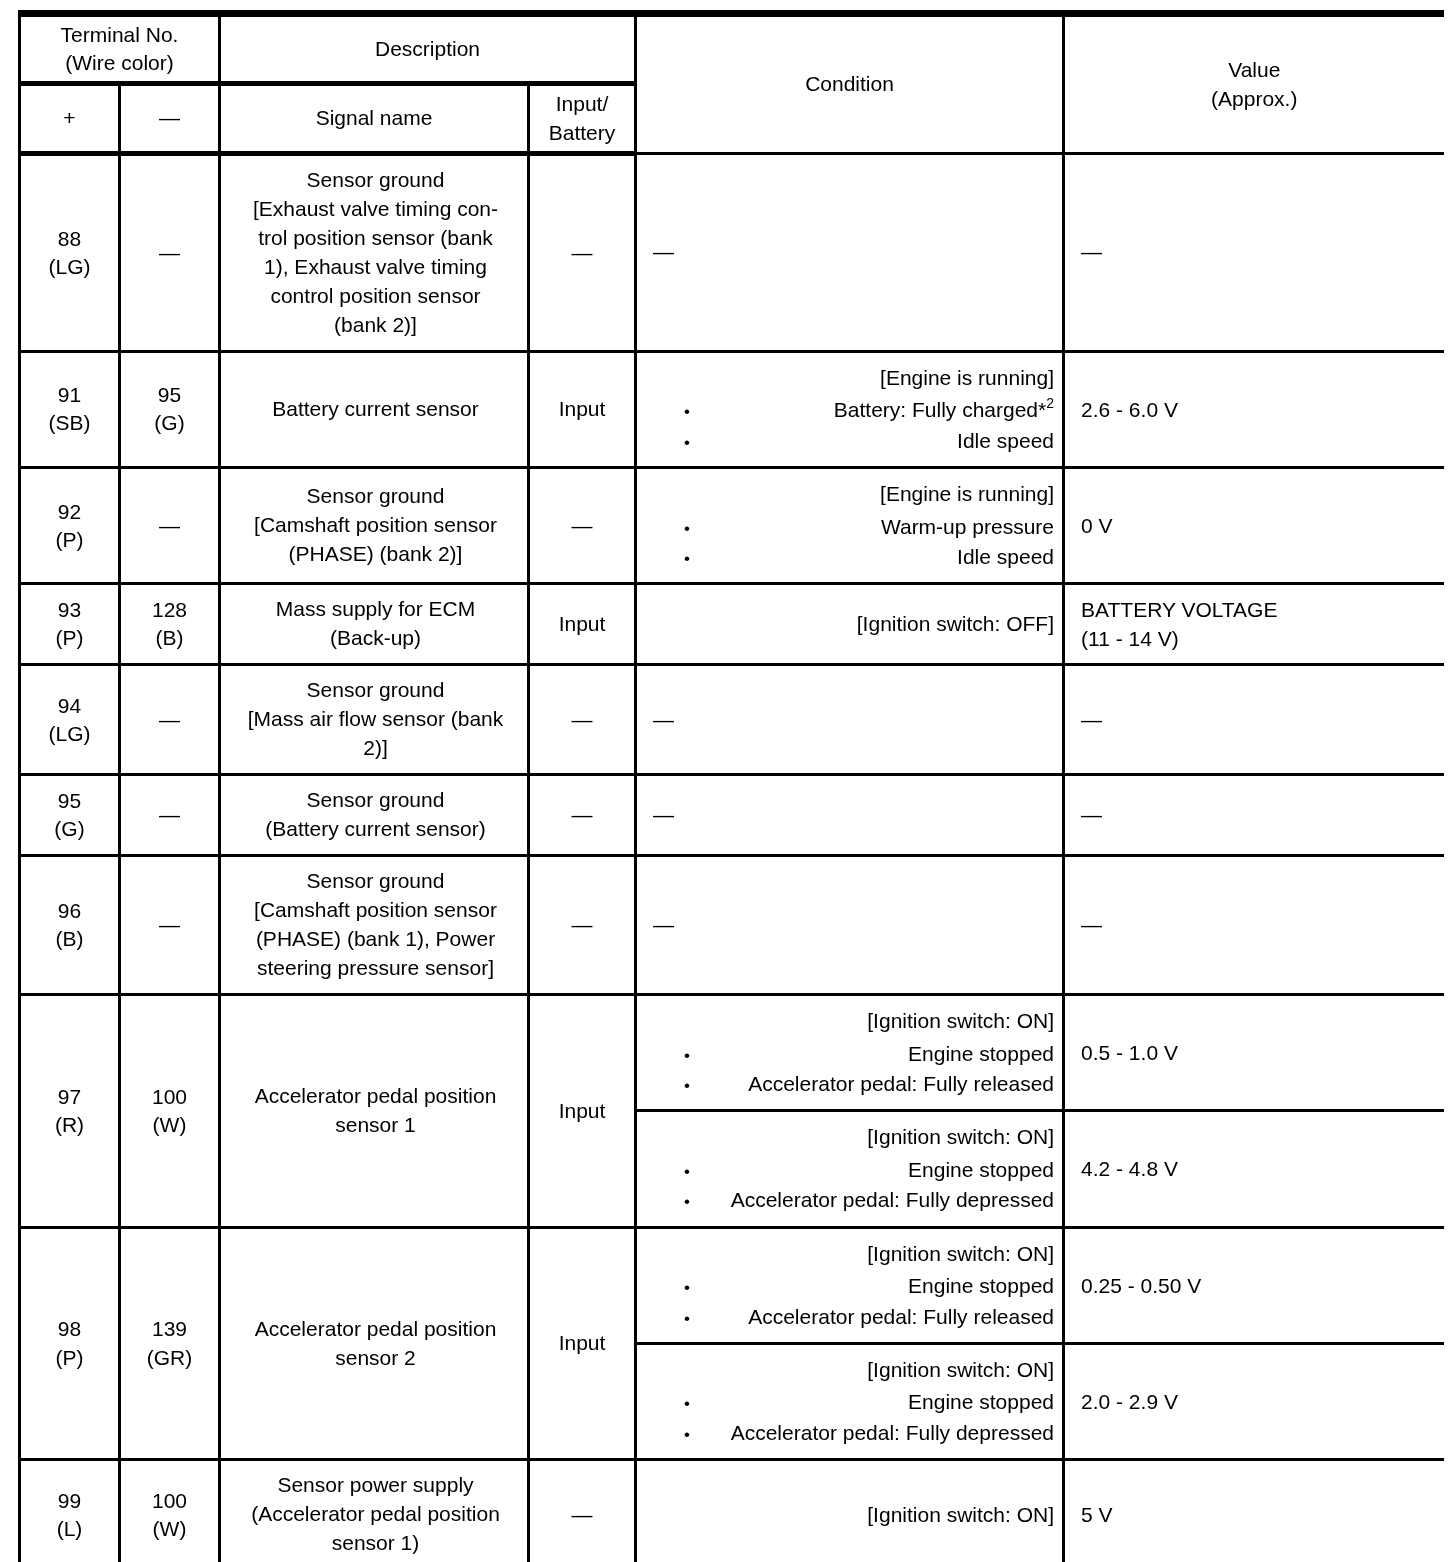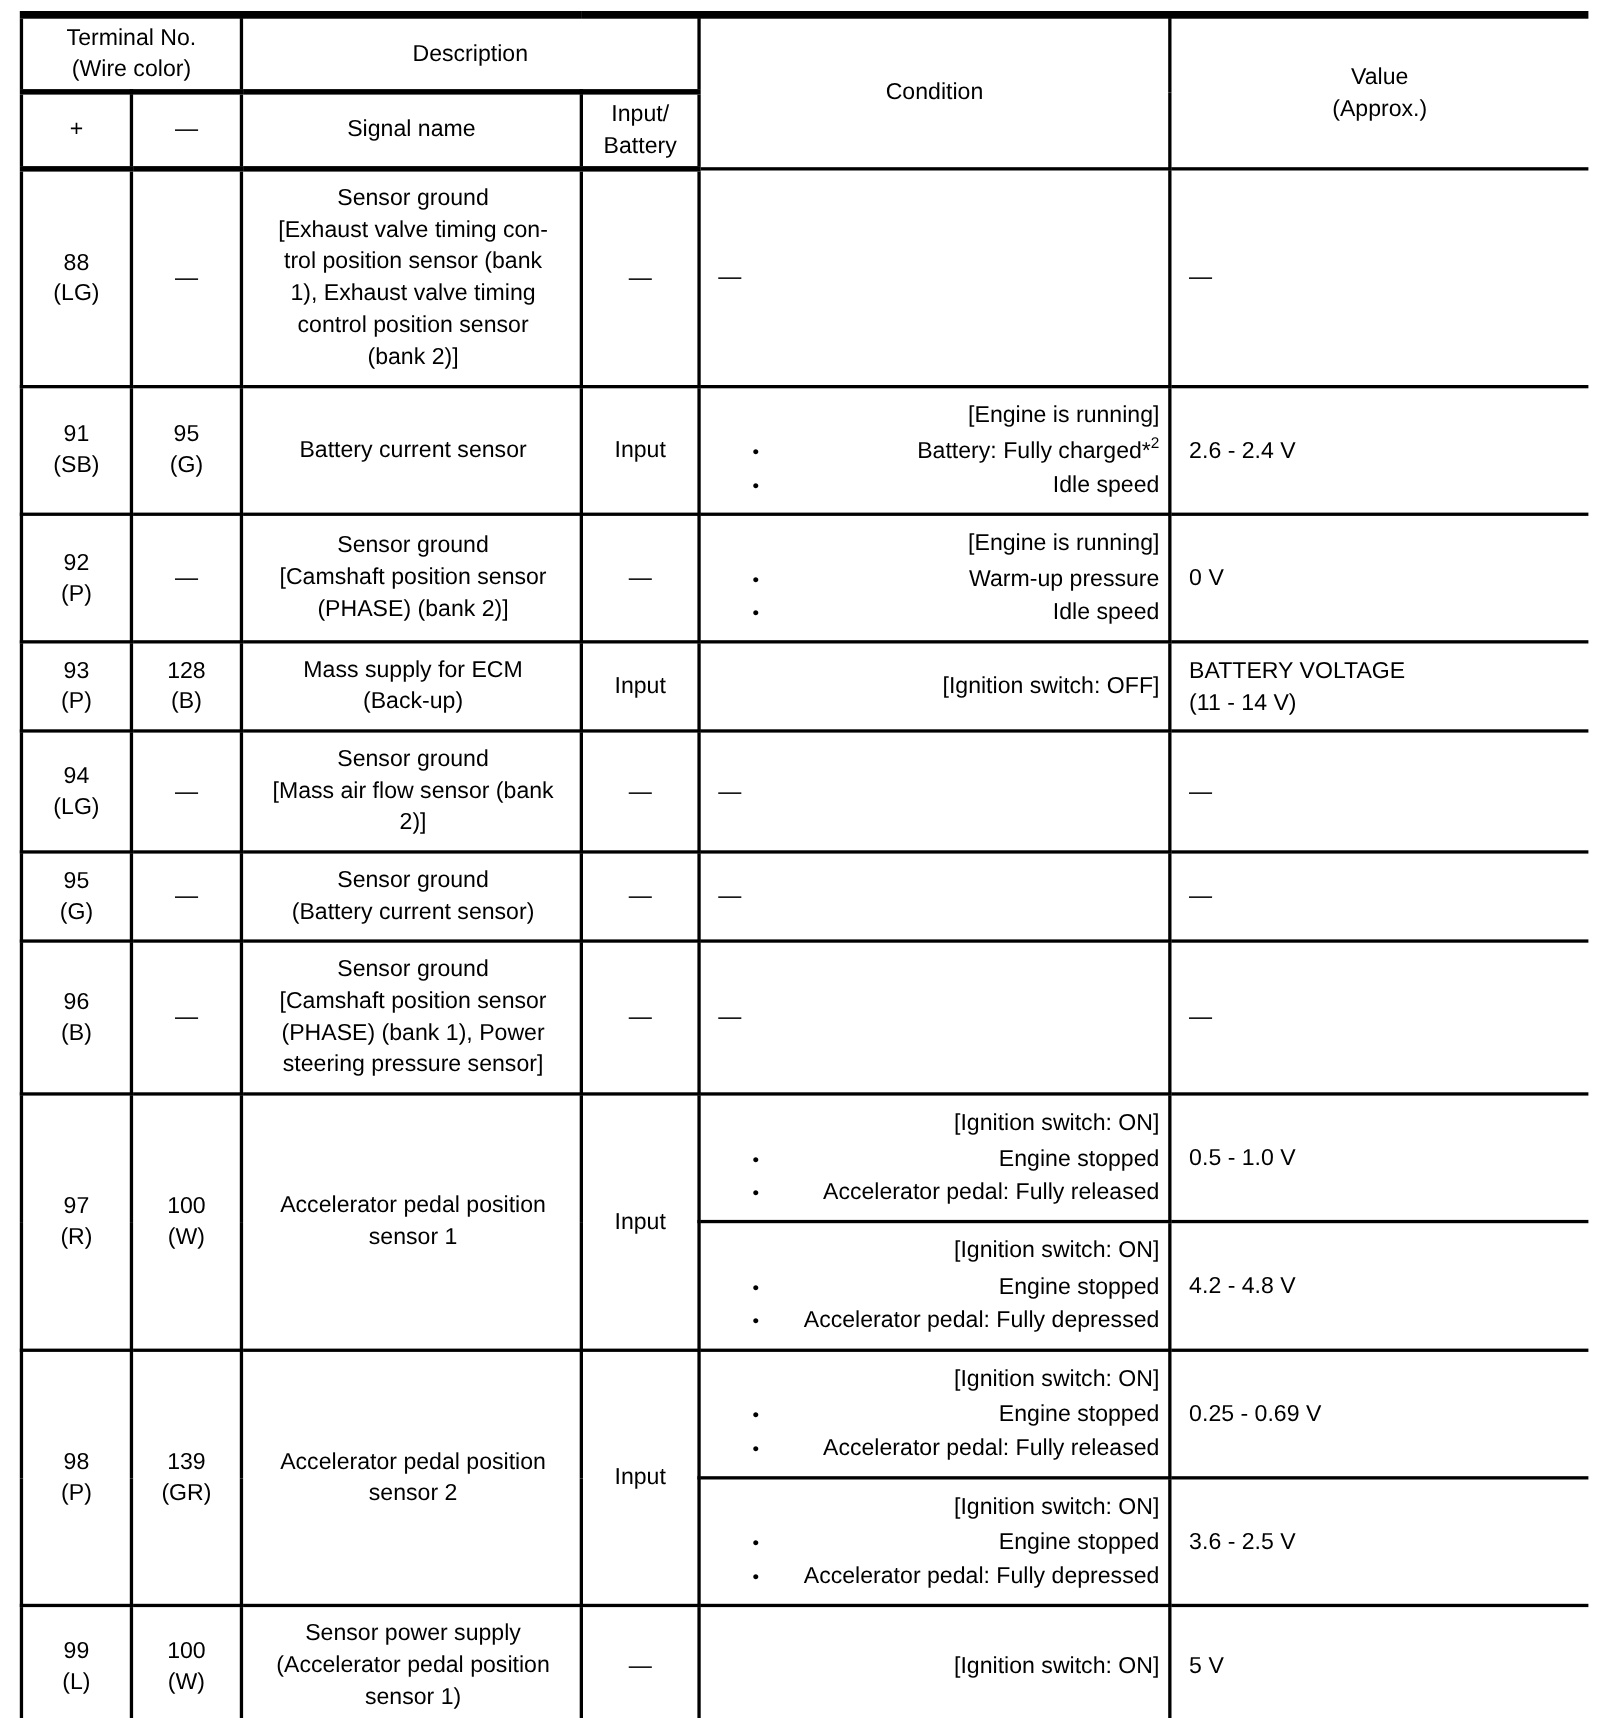--- a/index.html
+++ b/index.html
@@ -151,21 +151,21 @@
                   <span class="bt"><span>Battery: Fully charged*</span><sup class="sp">2</sup></span>
                 </div>
           <div class="b">
                   <span class="dot"></span>
                   <span class="bt">Idle speed</span>
                 </div>
         </div>
       </div>
     </td>
     <td>
-            <div class="val">2.6 - 2.4 V</div>
+            <div class="val">2.6 - 6.0 V</div>
           </td>
   </tr>
 
   <tr class="r2">
     <td>
             <div class="ctr">92
 (P)</div>
           </td>
     <td>
             <div class="ctr">—</div>
@@ -378,41 +378,41 @@
                   <span class="bt">Engine stopped</span>
                 </div>
           <div class="b">
                   <span class="dot"></span>
                   <span class="bt">Accelerator pedal: Fully released</span>
                 </div>
         </div>
       </div>
     </td>
     <td>
-            <div class="val">0.25 - 0.69 V</div>
+            <div class="val">0.25 - 0.50 V</div>
           </td>
   </tr>
   <tr class="r8b">
     <td>
       <div class="condwrap">
         <div class="condH">[Ignition switch: ON]</div>
         <div class="bullets">
           <div class="b">
                   <span class="dot"></span>
                   <span class="bt">Engine stopped</span>
                 </div>
           <div class="b">
                   <span class="dot"></span>
                   <span class="bt">Accelerator pedal: Fully depressed</span>
                 </div>
         </div>
       </div>
     </td>
     <td>
-            <div class="val">3.6 - 2.5 V</div>
+            <div class="val">2.0 - 2.9 V</div>
           </td>
   </tr>
 
   <tr class="r9">
     <td>
             <div class="ctr">99
 (L)</div>
           </td>
     <td>
             <div class="ctr">100

